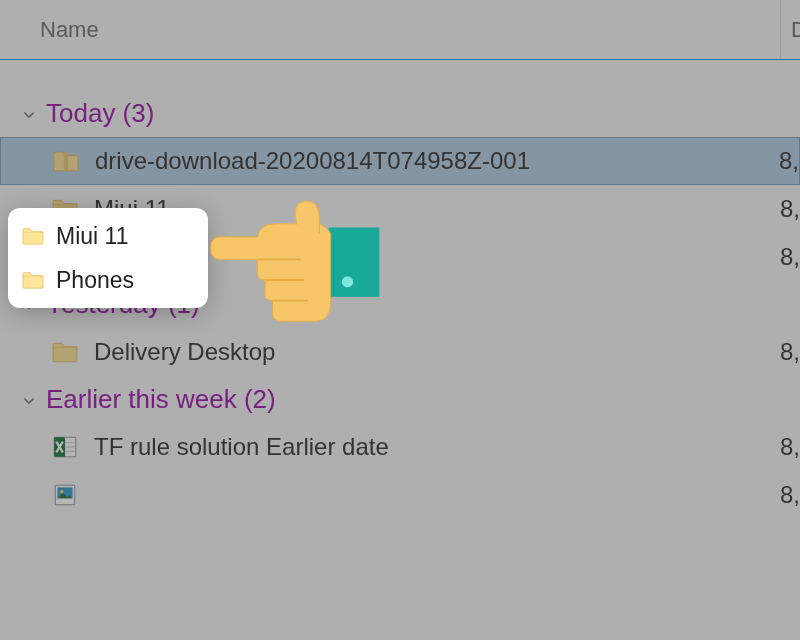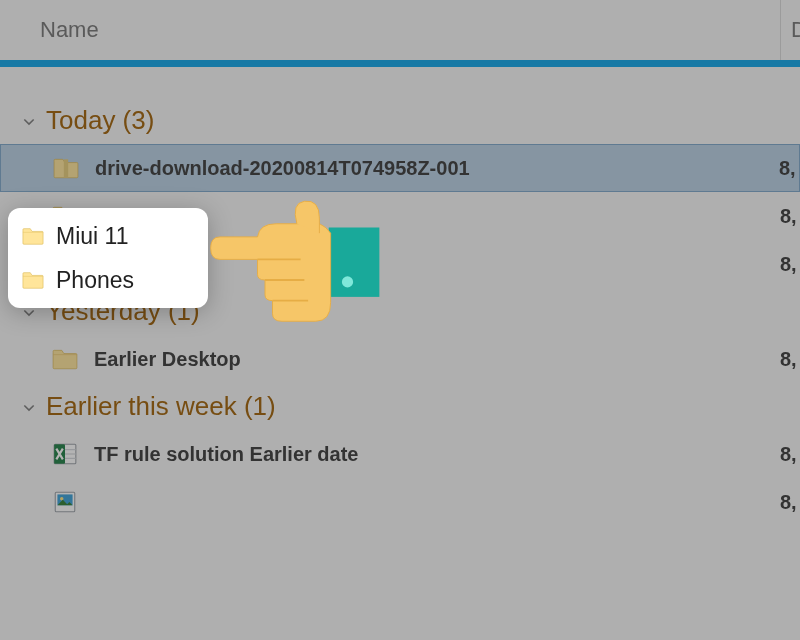--- a/index.html
+++ b/index.html
@@ -12,22 +12,22 @@
     position: relative;
   }
   .dim-overlay {
     position: absolute;
     inset: 0;
     background: rgba(40,40,40,0.35);
     z-index: 10;
     pointer-events: none;
   }
   .header {
-    height: 67px;
-    border-bottom: 7px solid #0ea5e9;
+    height: 60px;
+    border-bottom: 1px solid #0ea5e9;
     display: flex;
     align-items: center;
     padding: 0 40px;
     color: #767676;
     font-size: 22px;
     position: relative;
   }
   .header .col-name { flex: 1; }
   .header .col-date-stub {
     width: 20px;
@@ -39,43 +39,42 @@
     display: flex;
     align-items: center;
     padding-left: 10px;
   }
   .listing {
     padding-top: 30px;
   }
   .group-header {
     display: flex;
     align-items: center;
-    color: #a16207;
+    color: #a21caf;
     font-size: 26px;
     padding: 8px 20px 8px 20px;
     cursor: default;
   }
   .group-header .chev {
     width: 18px;
     height: 18px;
     margin-right: 8px;
     display: flex;
     align-items: center;
     justify-content: center;
   }
   .group-header .chev svg { width: 14px; height: 14px; }
   .row {
     display: flex;
     align-items: center;
     height: 48px;
     padding-left: 52px;
-    font-size: 20px;
+    font-size: 24px;
     color: #3a3a3a;
     position: relative;
-    font-weight: bold;
   }
   .row.selected {
     background: linear-gradient(#b8cfe3, #b8cfe3);
     border: 1px solid #7da7c9;
   }
   .row .icon {
     width: 26px;
     height: 26px;
     margin-right: 16px;
     flex-shrink: 0;
@@ -205,31 +204,31 @@
         <svg viewBox="0 0 18 14">
           <use href="#ico-chev"></use>
         </svg>
       </span>
     <span>Yesterday (1)</span>
   </div>
   <div class="row">
     <span class="icon"><svg viewBox="0 0 24 24">
           <use href="#ico-folder"></use>
         </svg></span>
-    <span class="label">Earlier Desktop</span>
+    <span class="label">Delivery Desktop</span>
     <span class="date-stub">8,</span>
   </div>
 
   <div class="group-header">
     <span class="chev">
         <svg viewBox="0 0 18 14">
           <use href="#ico-chev"></use>
         </svg>
       </span>
-    <span>Earlier this week (1)</span>
+    <span>Earlier this week (2)</span>
   </div>
   <div class="row">
     <span class="icon"><svg viewBox="0 0 24 24">
           <use href="#ico-excel"></use>
         </svg></span>
     <span class="label">TF rule solution Earlier date</span>
     <span class="date-stub">8,</span>
   </div>
   <div class="row">
     <span class="icon"><svg viewBox="0 0 24 24">

